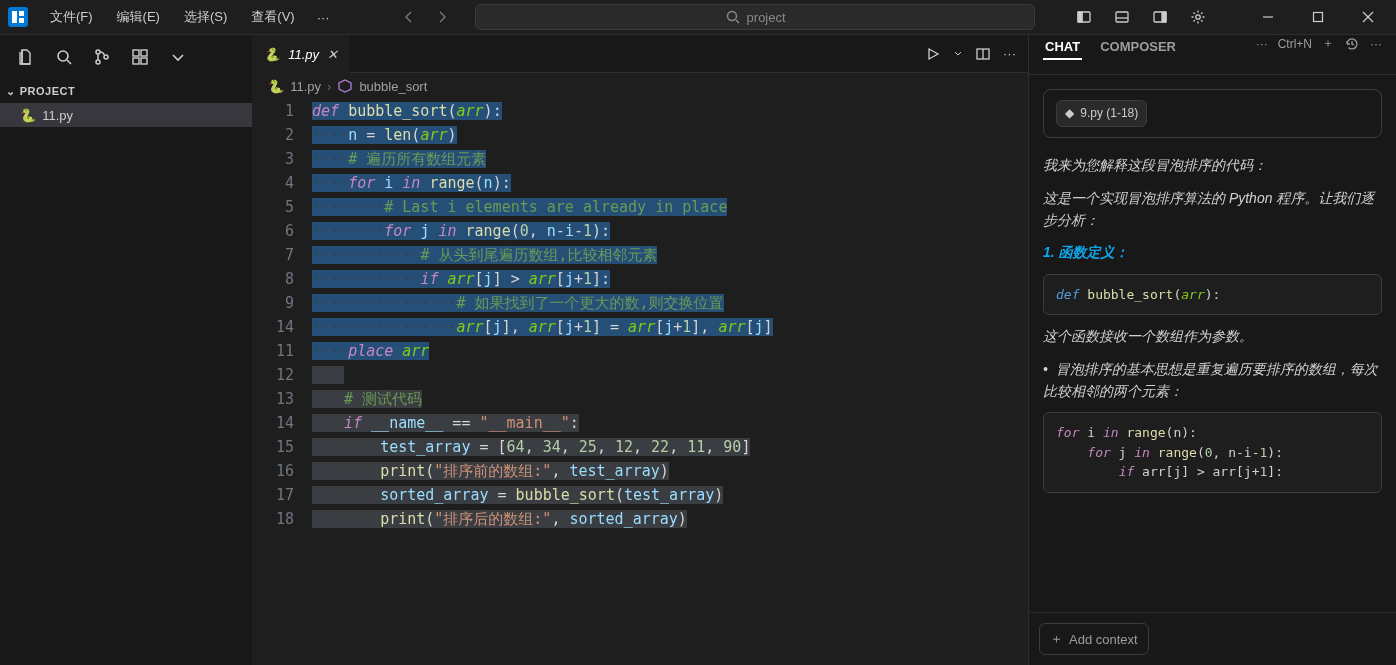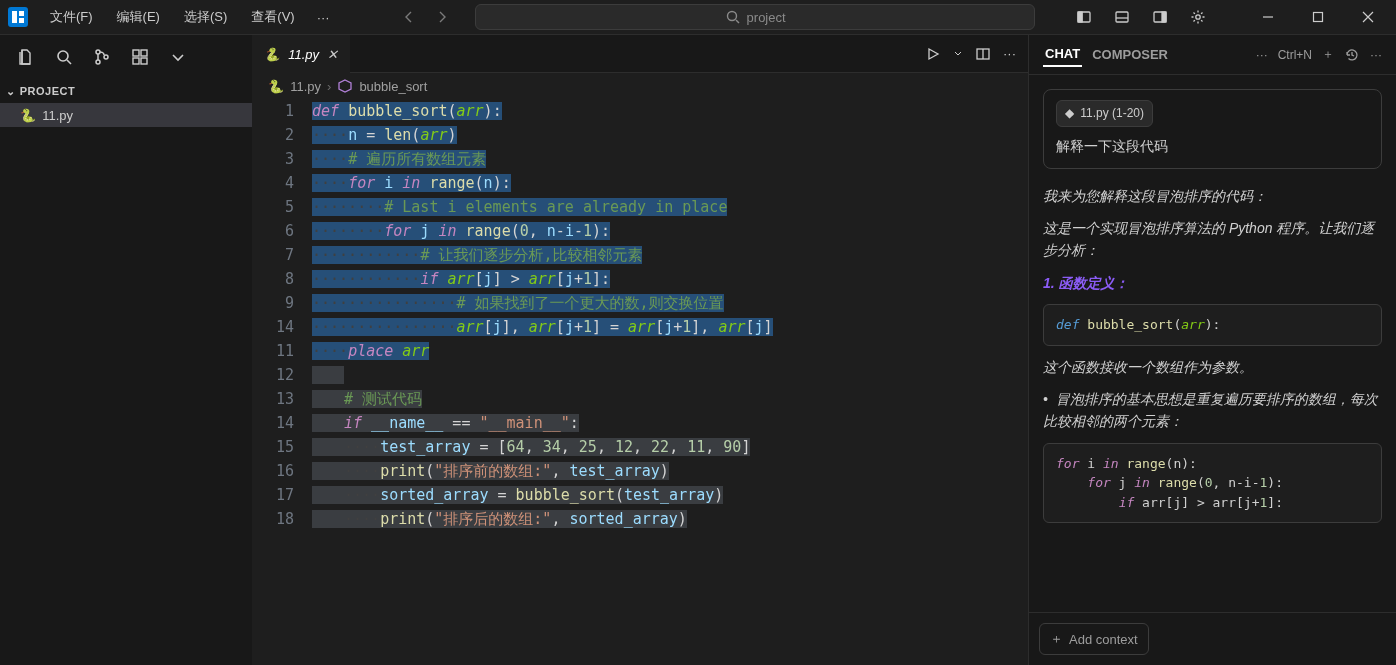--- a/index.html
+++ b/index.html
@@ -54,29 +54,29 @@
 .num { color:#b5cea8; }
 .str { color:#ce9178; }
 .cm { color:#6a9955; }
 .op { color:#d4d4d4; }
 .pn { color:#d4d4d4; }
 .sel-bg { background:#264f78; }
 .sel-dim { background:#3a3d41;padding-left:32px; }
 
 
 .chat { width:368px; border-left:1px solid #2d2d2d; background:#181818; display:flex; flex-direction:column; }
-.chat-tabs { height:40px; display:flex; align-items:center; gap:8px; padding:0 14px; border-bottom:1px solid #2d2d2d; }
+.chat-tabs { height:40px; display:flex; align-items:flex-start; gap:16px; padding:0 14px; border-bottom:1px solid #2d2d2d; }
 .chat-tab { font-weight:600; color:#9d9d9d; padding:4px 2px; cursor:pointer; }
 .chat-tab.active { color:#ffffff; border-bottom:2px solid #ffffff; }
 .chat-topicons { margin-left:auto; display:flex; align-items:center; gap:10px; color:#9d9d9d; font-size:12px; }
 .chat-body { flex:1; overflow:auto; padding:14px; color:#d0d0d0; font-size:14px; line-height:1.6; }
 .chip { display:inline-flex; align-items:center; gap:6px; background:#2a2a2a; border:1px solid #3c3c3c; border-radius:6px; padding:3px 8px; font-size:12px; color:#cccccc; }
 .chat-card { border:1px solid #3c3c3c; border-radius:8px; padding:10px 12px; margin-bottom:16px; }
 .chat-body p { margin:10px 0;font-style:italic; }
-.chat-body strong { color:#8b5cf6; font-weight:600; }
+.chat-body strong { color:#0ea5e9; font-weight:600; }
 .codeblock { background:#1e1e1e; border:1px solid #3c3c3c; border-radius:6px; padding:10px 12px; font-family:Consolas,monospace; font-size:13px; overflow-x:auto; white-space:pre; margin:8px 0; line-height:1.5; }
 .chat-input { border-top:1px solid #2d2d2d; padding:10px; }
 .chat-input .addctx { border:1px solid #3c3c3c; border-radius:6px; padding:6px 10px; color:#9d9d9d; display:inline-flex; align-items:center; gap:6px; cursor:pointer; }
 
 svg { display:block; }
 .ico { width:16px; height:16px; }
 .ico20 { width:20px; height:20px; }
 </style>
 </head>
 <body>
@@ -264,21 +264,21 @@
           <div class="line">17</div>
           <div class="line">18</div>
         </div>
       <div class="code" id="code">
           <div class="line"><span class="sel-bg"><span class="kw">def</span><span class="op"> </span><span class="fn">bubble_sort</span><span class="pn">(</span><span class="param">arr</span><span class="pn">)</span><span class="pn">:</span></span></div>
           <div class="line"><span class="sel-bg"><span class="ws">····</span><span class="var">n</span><span class="op"> = </span><span class="lf">len</span><span class="pn">(</span><span class="param">arr</span><span class="pn">)</span></span></div>
           <div class="line"><span class="sel-bg"><span class="ws">····</span><span class="cm"># 遍历所有数组元素</span></span></div>
           <div class="line"><span class="sel-bg"><span class="ws">····</span><span class="kw">for</span><span class="op"> </span><span class="var">i</span><span class="op"> </span><span class="kw">in</span><span class="op"> </span><span class="lf">range</span><span class="pn">(</span><span class="var">n</span><span class="pn">)</span><span class="pn">:</span></span></div>
           <div class="line"><span class="sel-bg"><span class="ws">········</span><span class="cm"># Last i elements are already in place</span></span></div>
           <div class="line"><span class="sel-bg"><span class="ws">········</span><span class="kw">for</span><span class="op"> </span><span class="var">j</span><span class="op"> </span><span class="kw">in</span><span class="op"> </span><span class="lf">range</span><span class="pn">(</span><span class="num">0</span><span class="pn">, </span><span class="var">n</span><span class="op">-</span><span class="var">i</span><span class="op">-</span><span class="num">1</span><span class="pn">)</span><span class="pn">:</span></span></div>
-          <div class="line"><span class="sel-bg"><span class="ws">············</span><span class="cm"># 让我们逐步分析,比较相邻元素</span></span></div>
+          <div class="line"><span class="sel-bg"><span class="ws">············</span><span class="cm"># 从头到尾遍历数组,比较相邻元素</span></span></div>
           <div class="line"><span class="sel-bg"><span class="ws">············</span><span class="kw">if</span><span class="op"> </span><span class="param">arr</span><span class="pn">[</span><span class="var">j</span><span class="pn">]</span><span class="op"> &gt; </span><span class="param">arr</span><span class="pn">[</span><span class="var">j</span><span class="op">+</span><span class="num">1</span><span class="pn">]</span><span class="pn">:</span></span></div>
           <div class="line"><span class="sel-bg"><span class="ws">················</span><span class="cm"># 如果找到了一个更大的数,则交换位置</span></span></div>
           <div class="line"><span class="sel-bg"><span class="ws">················</span><span class="param">arr</span><span class="pn">[</span><span class="var">j</span><span class="pn">]</span><span class="pn">, </span><span class="param">arr</span><span class="pn">[</span><span class="var">j</span><span class="op">+</span><span class="num">1</span><span class="pn">]</span><span class="op"> = </span><span class="param">arr</span><span class="pn">[</span><span class="var">j</span><span class="op">+</span><span class="num">1</span><span class="pn">]</span><span class="pn">, </span><span class="param">arr</span><span class="pn">[</span><span class="var">j</span><span class="pn">]</span></span></div>
           <div class="line"><span class="sel-bg"><span class="ws">····</span><span class="kw">place</span><span class="op"> </span><span class="param">arr</span></span></div>
           <div class="line"><span class="sel-dim"></span></div>
           <div class="line"><span class="sel-dim"><span class="cm"># 测试代码</span></span></div>
           <div class="line"><span class="sel-dim"><span class="kw">if</span><span class="op"> </span><span class="var">__name__</span><span class="op"> == </span><span class="str">"__main__"</span><span class="pn">:</span></span></div>
           <div class="line"><span class="sel-dim"><span class="ws">····</span><span class="var">test_array</span><span class="op"> = </span><span class="pn">[</span><span class="num">64</span><span class="pn">, </span><span class="num">34</span><span class="pn">, </span><span class="num">25</span><span class="pn">, </span><span class="num">12</span><span class="pn">, </span><span class="num">22</span><span class="pn">, </span><span class="num">11</span><span class="pn">, </span><span class="num">90</span><span class="pn">]</span></span></div>
           <div class="line"><span class="sel-dim"><span class="ws">····</span><span class="lf">print</span><span class="pn">(</span><span class="str">"排序前的数组:"</span><span class="pn">, </span><span class="var">test_array</span><span class="pn">)</span></span></div>
           <div class="line"><span class="sel-dim"><span class="ws">····</span><span class="var">sorted_array</span><span class="op"> = </span><span class="fn">bubble_sort</span><span class="pn">(</span><span class="var">test_array</span><span class="pn">)</span></span></div>
@@ -301,23 +301,22 @@
               <path d="M8 5v3l2 1"></path>
             </svg>
           </span>
         <span>···</span>
       </div>
     </div>
     <div class="chat-body">
       <div class="chat-card">
         <div class="chip">
           <span>◆</span>
-          <span>11.py (1-20)</span>
-        </div>
-        <div style="margin-top:8px">解释一下这段代码</div>
+          <span>9.py (1-18)</span>
+        </div>
       </div>
       <p>我来为您解释这段冒泡排序的代码：</p>
       <p>这是一个实现冒泡排序算法的 Python 程序。让我们逐步分析：</p>
       <p><strong>1. 函数定义：</strong></p>
       <div class="codeblock"><span class="kw2">def</span> <span class="fn">bubble_sort</span>(<span class="param">arr</span>):</div>
       <p>这个函数接收一个数组作为参数。</p>
       <p>•&nbsp;&nbsp;<span>冒泡排序的基本思想是重复遍历要排序的数组，每次比较相邻的两个元素：</span></p>
       <div class="codeblock"><span class="kw">for</span> i <span class="kw">in</span> <span class="lf">range</span>(n):
     <span class="kw">for</span> j <span class="kw">in</span> <span class="lf">range</span>(<span class="num">0</span>, n-i-<span class="num">1</span>):
         <span class="kw">if</span> arr[j] &gt; arr[j+<span class="num">1</span>]:</div>

